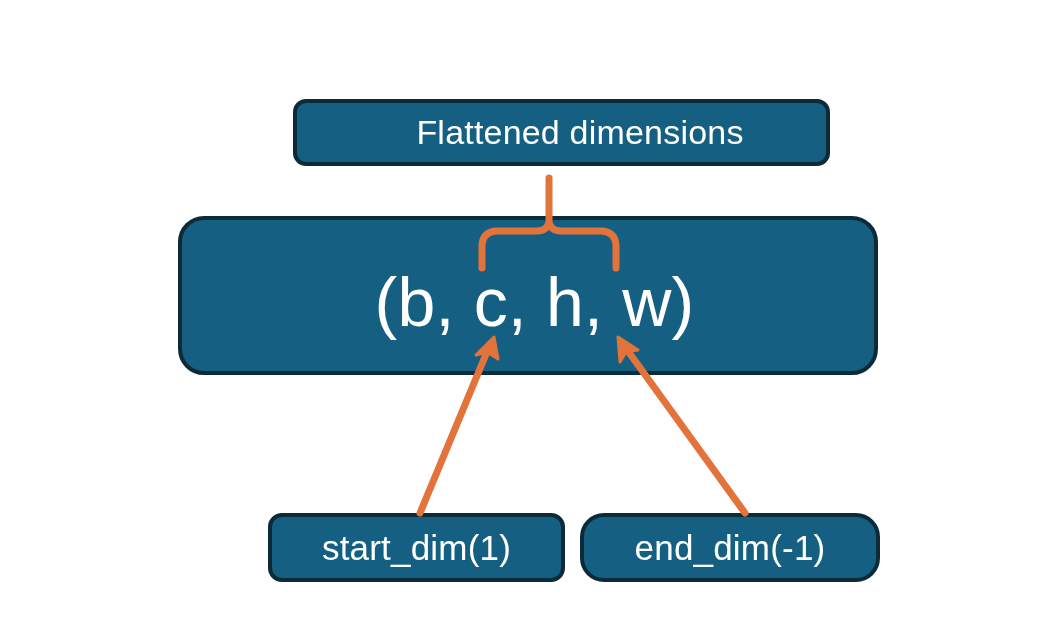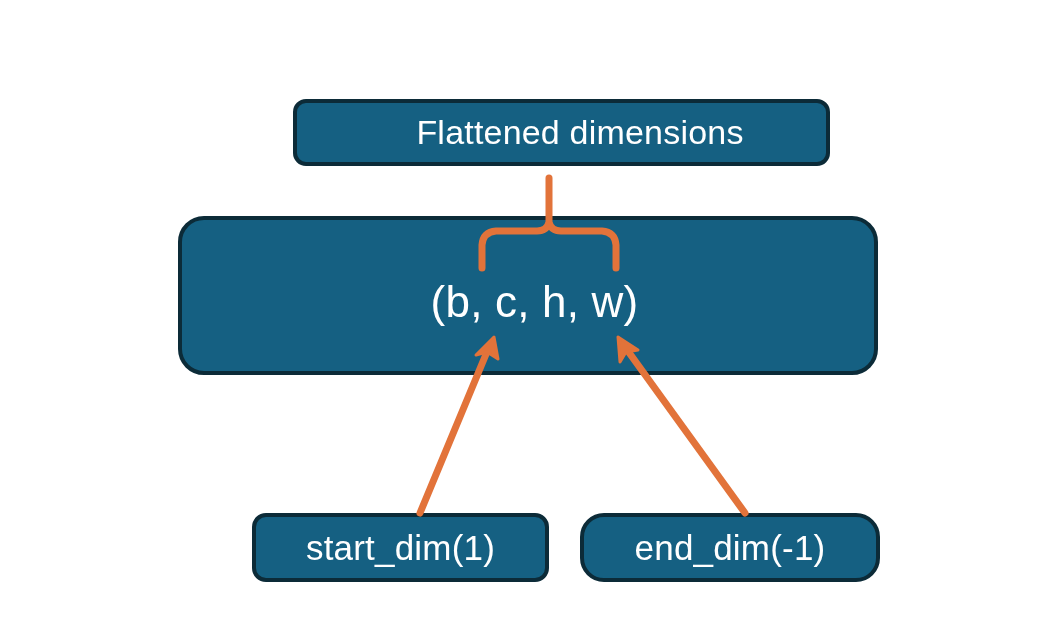--- a/index.html
+++ b/index.html
@@ -41,29 +41,29 @@
     border-radius: 13px;
     font-size: 34px;
     padding-left: 37px;
   }
   #node-shape {
     left: 178px;
     top: 216px;
     width: 700px;
     height: 159px;
     border-radius: 26px;
-    font-size: 44px;
+    font-size: 68px;
     padding-left: 13px;
   }
   #node-shape .shape-label {
     position: relative;
     top: 6px;
   }
   #node-startdim {
-    left: 252px;
+    left: 268px;
     top: 513px;
     width: 297px;
     height: 69px;
     border-radius: 14px;
     font-size: 35px;
   }
   #node-enddim {
     left: 580px;
     top: 513px;
     width: 300px;

